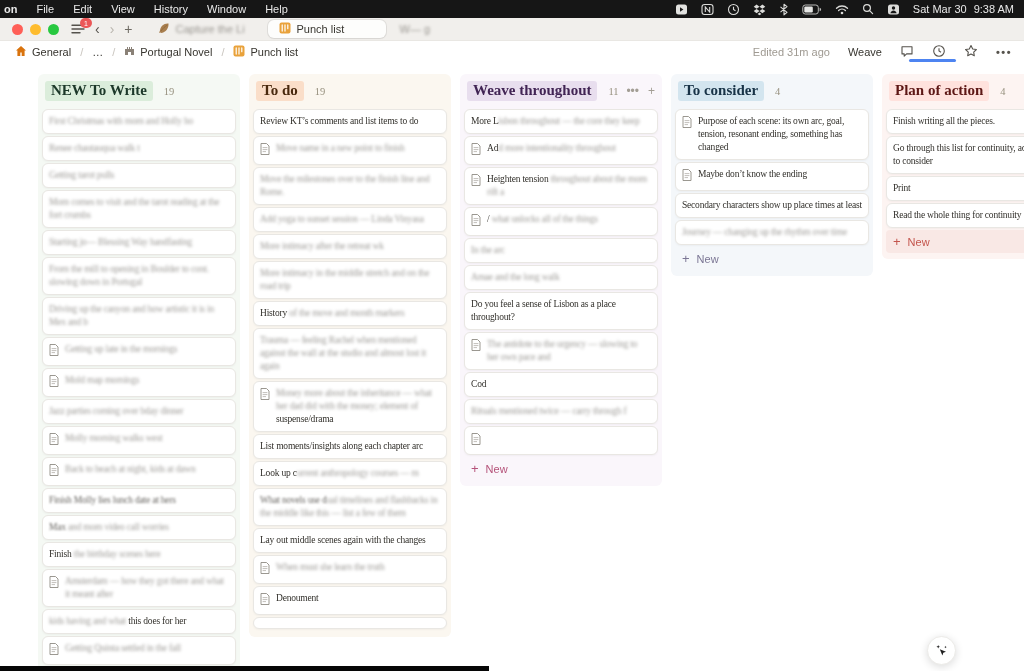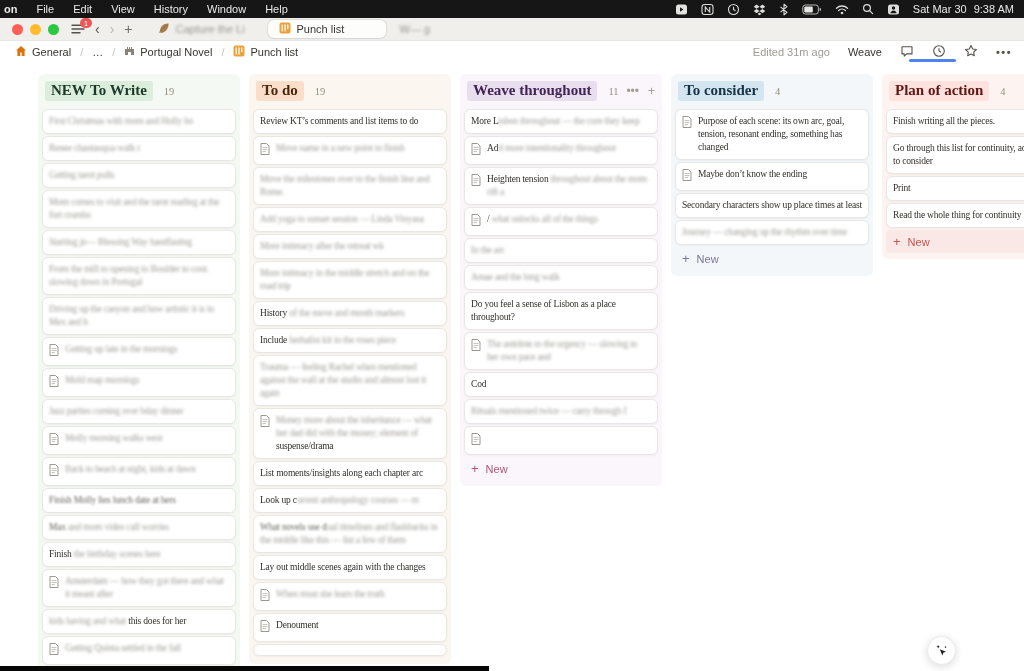--- a/index.html
+++ b/index.html
@@ -338,23 +338,20 @@
         <div class="card">
           <span class="txt"><span class="b2">More intimacy after the retreat wk</span></span>
         </div>
         <div class="card">
           <span class="txt"><span class="b2">More intimacy in the middle stretch and on the road trip</span></span>
         </div>
         <div class="card">
           <span class="txt"><span>History </span><span class="b2">of the move and month markers</span></span>
         </div>
         <div class="card">
-          <span class="txt"><span>Include </span><span class="b2">herbalist kit in the roses piece</span></span>
-        </div>
-        <div class="card">
           <span class="txt"><span class="b2">Trauma — feeling Rachel when mentioned against the wall at the studio and almost lost it again</span></span>
         </div>
         <div class="card">
           <span class="pg"><svg width="10" height="12" viewBox="0 0 10 12">
               <path d="M1 .5h5.5L9 3v8.5H1z" fill="#fff" stroke="#908c85" stroke-width=".9"></path>
               <path d="M2.6 4.6h4.8M2.6 6.6h4.8M2.6 8.6h3.4" stroke="#b3afa8" stroke-width=".8"></path>
             </svg></span>
           <span class="txt"><span class="b2">Money more about the inheritance — what her dad did with the money; element of </span><span>suspense/drama</span></span>
         </div>
         <div class="card">

